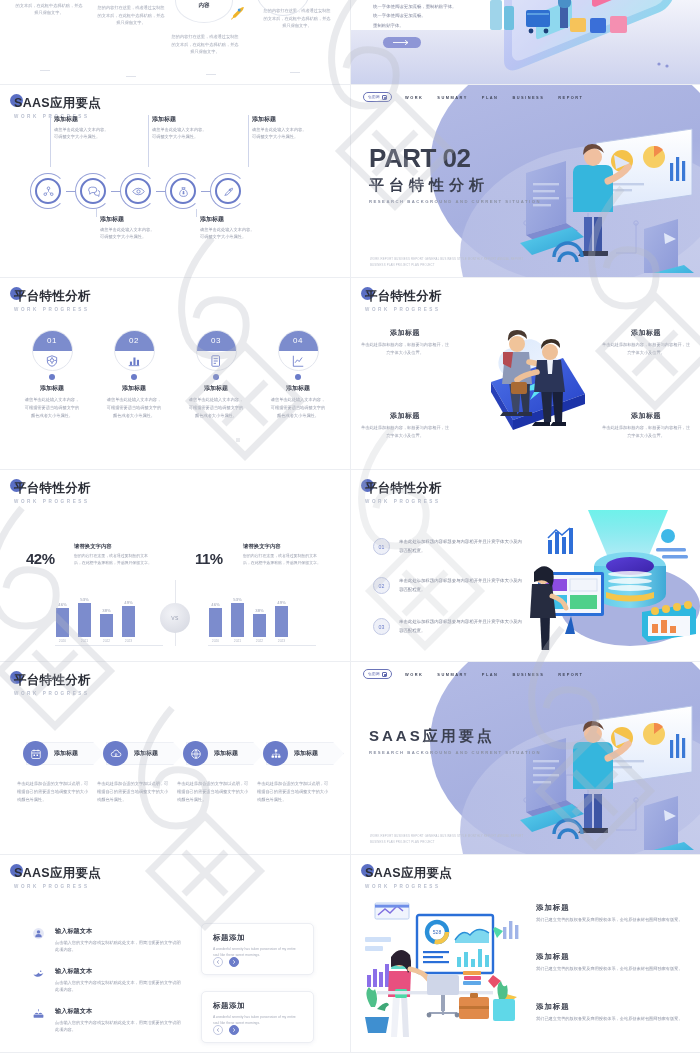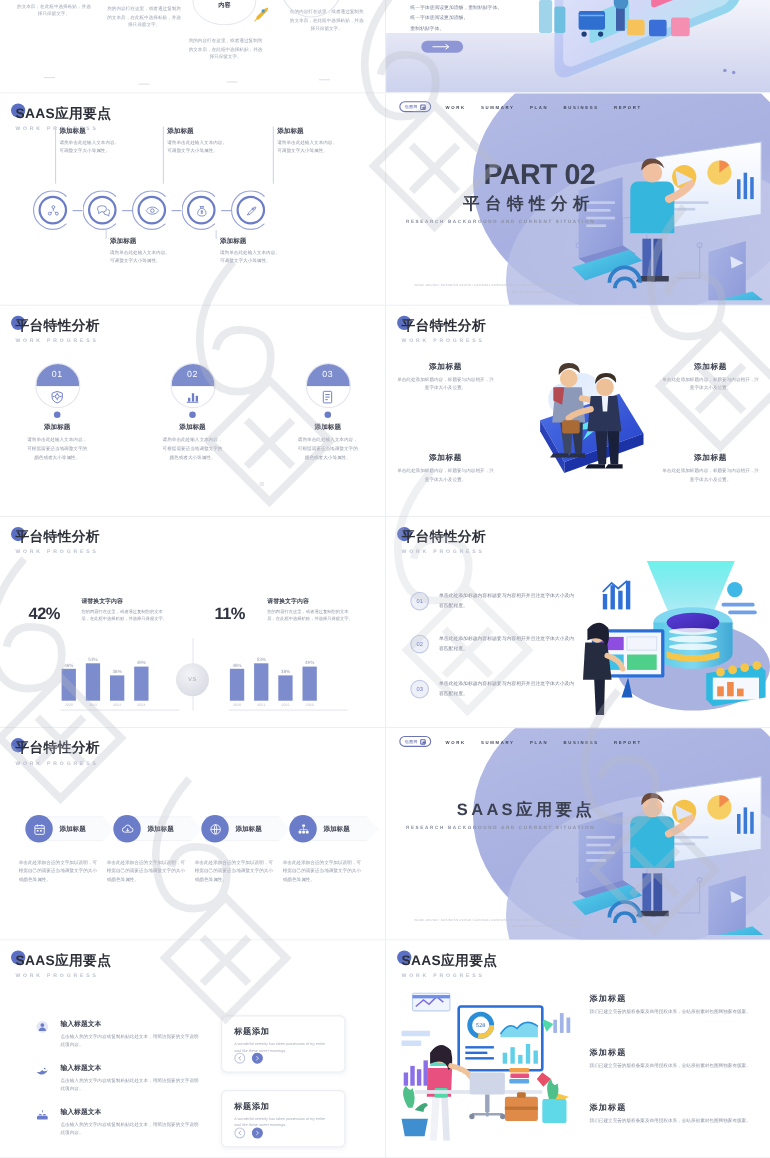--- a/index.html
+++ b/index.html
@@ -33,21 +33,21 @@
   
   .sB { background:linear-gradient(180deg,#f3f4fb 0%, #dcdff2 60%, #ccd2ee 100%); }
   .sB .whitecard { position:absolute; left:-10px; top:-48px; width:220px; height:78px; background:#fff; border-radius:0 0 42px 0; }
   .sB .htxt { position:absolute; left:22px; top:2px; font-size:4.4px; line-height:2.1; color:#7d839a; }
   .sB .pill { position:absolute; left:32px; top:37px; width:38px; height:11px; border-radius:6px; background:#8e96d6;
               display:flex; align-items:center; justify-content:center; }
   .sB .pill svg { width:18px; height:7px; }
   .sB .art { position:absolute; right:-4px; top:-60px; width:230px; height:150px; }
 
   
-  .cover { background:#fff;text-align:right; }
+  .cover { background:#fff; }
   .cover .arcbg { position:absolute; right:-30px; top:-40px; width:300px; height:240px; border-radius:50%;
                   background:linear-gradient(160deg,#b6bde6 0%, #a7b0e0 55%, #cfd4ee 100%); }
   .cover .arcbg2 { position:absolute; right:-60px; top:60px; width:300px; height:220px; border-radius:50%;
                    background:linear-gradient(200deg,#c3c9ea 0%, #b0b8e3 100%); opacity:.85; }
   .cover .topnav { position:absolute; left:12px; top:7px; display:flex; align-items:center; gap:13px; z-index:5; }
   .cover .logo { border:1px solid #6b74b8; border-radius:7px; padding:1.5px 4px; display:flex; align-items:center; gap:2px; }
   .cover .logo .lt { font-size:3.6px; color:#5f68ae; letter-spacing:.4px; }
   .cover .logo .lb { width:5px; height:5px; border:.6px solid #5f68ae; border-radius:1px; position:relative; }
   .cover .logo .lb:after{content:"";position:absolute;left:1px;top:1px;width:2.6px;height:2.6px;background:#5f68ae;border-radius:.5px;}
   .cover .nav { display:flex; gap:14px; }
@@ -466,20 +466,36 @@
                 <svg viewBox="0 0 24 24" fill="none" stroke="#6b7cc9" stroke-width="1.5">
             <rect x="5" y="3" width="13" height="18" rx="1.5"></rect>
                   <path d="M8 8h7M8 12h7M8 16h4"></path>
                 </svg>
               </div>
         </div>
         <div class="pindot"></div>
         <div class="pt">添加标题</div>
         <div class="pb">请您单击此处输入文本内容，可根据需要适当地调整文字的颜色或者大小等属性。</div>
       </div>
+      <div class="pin">
+        <div class="pinhead">
+          <div class="tophalf">
+                <span class="num">04</span>
+              </div>
+          <div class="ic">
+                <svg viewBox="0 0 24 24" fill="none" stroke="#6b7cc9" stroke-width="1.5">
+            <path d="M4 3v18h17"></path>
+                  <path d="M7 15l4-5 3 3 5-7"></path>
+                </svg>
+              </div>
+        </div>
+        <div class="pindot"></div>
+        <div class="pt">添加标题</div>
+        <div class="pb">请您单击此处输入文本内容，可根据需要适当地调整文字的颜色或者大小等属性。</div>
+      </div>
     </div>
   </div>
 
   <div class="slide rightcol s3">
     <div class="sec-title">
       <div class="dot"></div>
       <div class="zh">平台特性分析</div>
       <div class="en">WORK  PROGRESS</div>
     </div>
     <div class="blk" style="left:8px;top:50px;">

